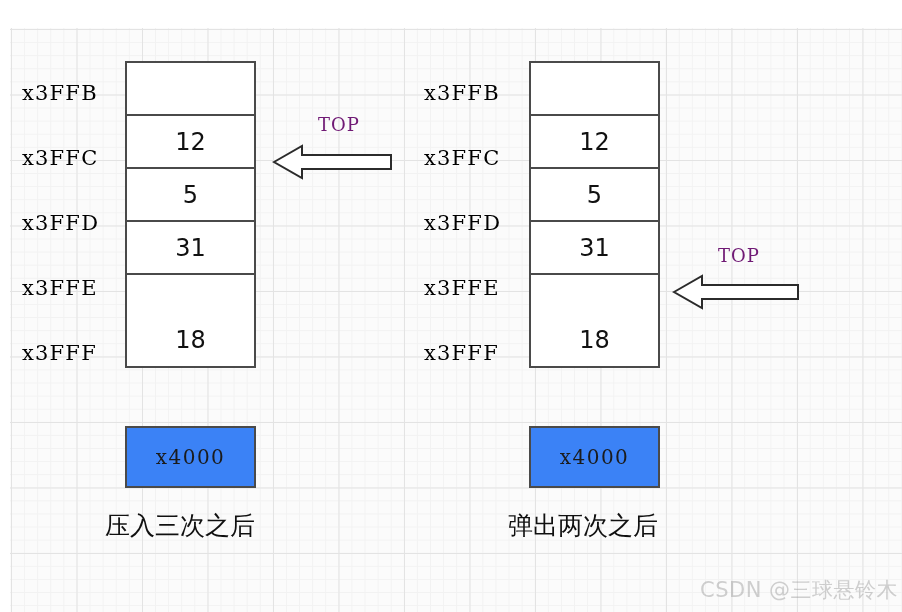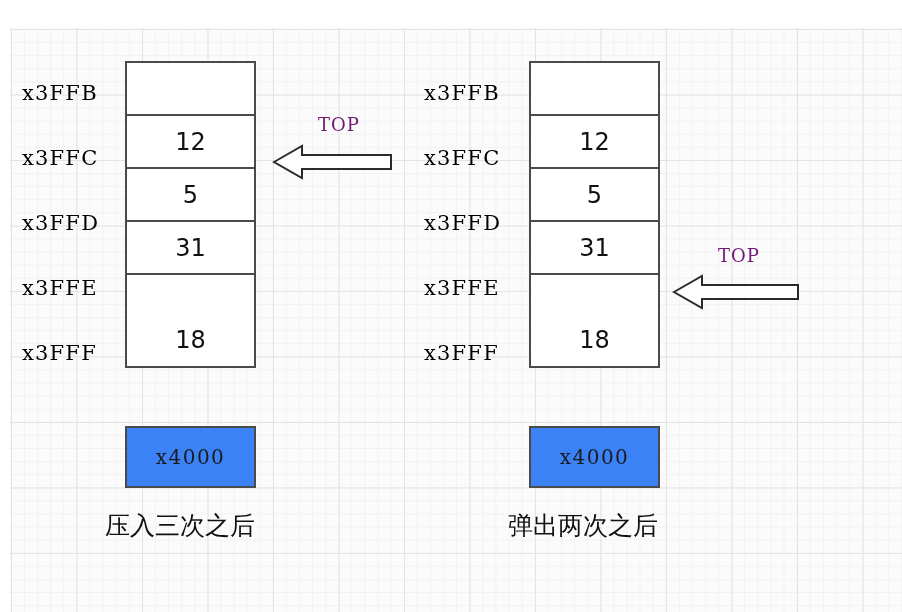--- a/index.html
+++ b/index.html
@@ -180,14 +180,15 @@
     <svg width="132" height="44" viewBox="0 0 132 44">
       <polygon points="2,22 30,6 30,15 126,15 126,29 30,29 30,38" fill="#ffffff" stroke="#2b2b2b" stroke-width="2" stroke-linejoin="miter"></polygon>
     </svg>
   </div>
   <div class="arrow-label" style="left:718px; top:245px;">TOP</div>
 
   <div class="base-box" style="left:529px; top:426px;">x4000</div>
 
   <div class="caption" style="left:508px; top:509px;">弹出两次之后</div>
 
+  <div class="wm wm-bottom" style="left:700px; top:576px;">CSDN @三球悬铃木</div>
 
 </div>
 
 </body></html>

